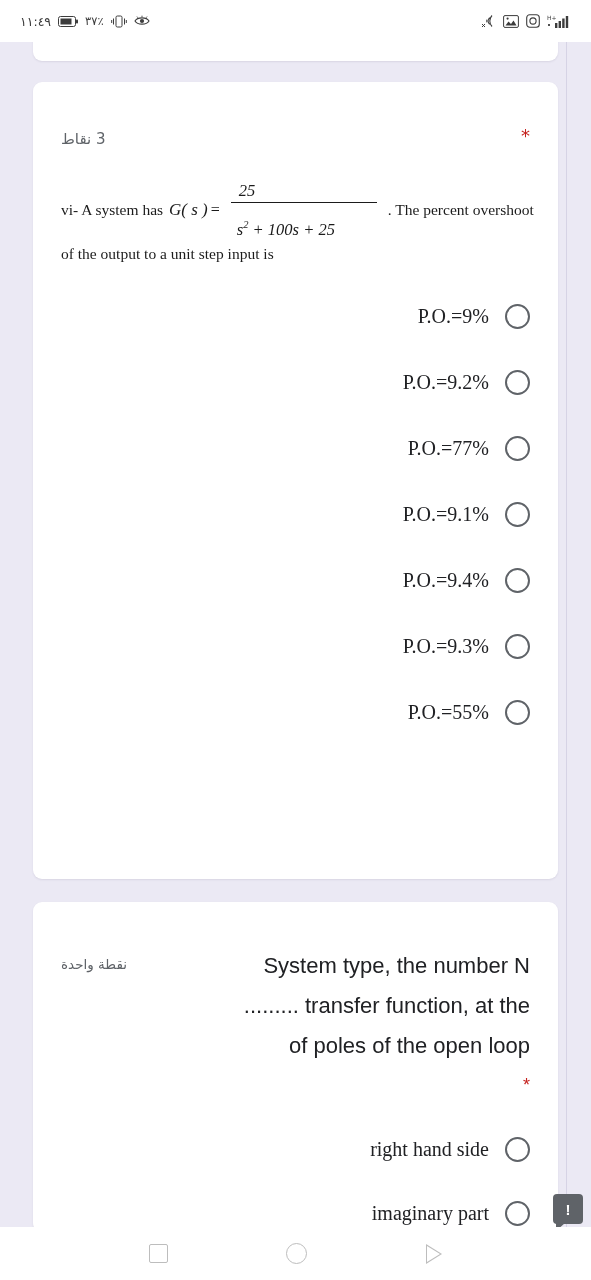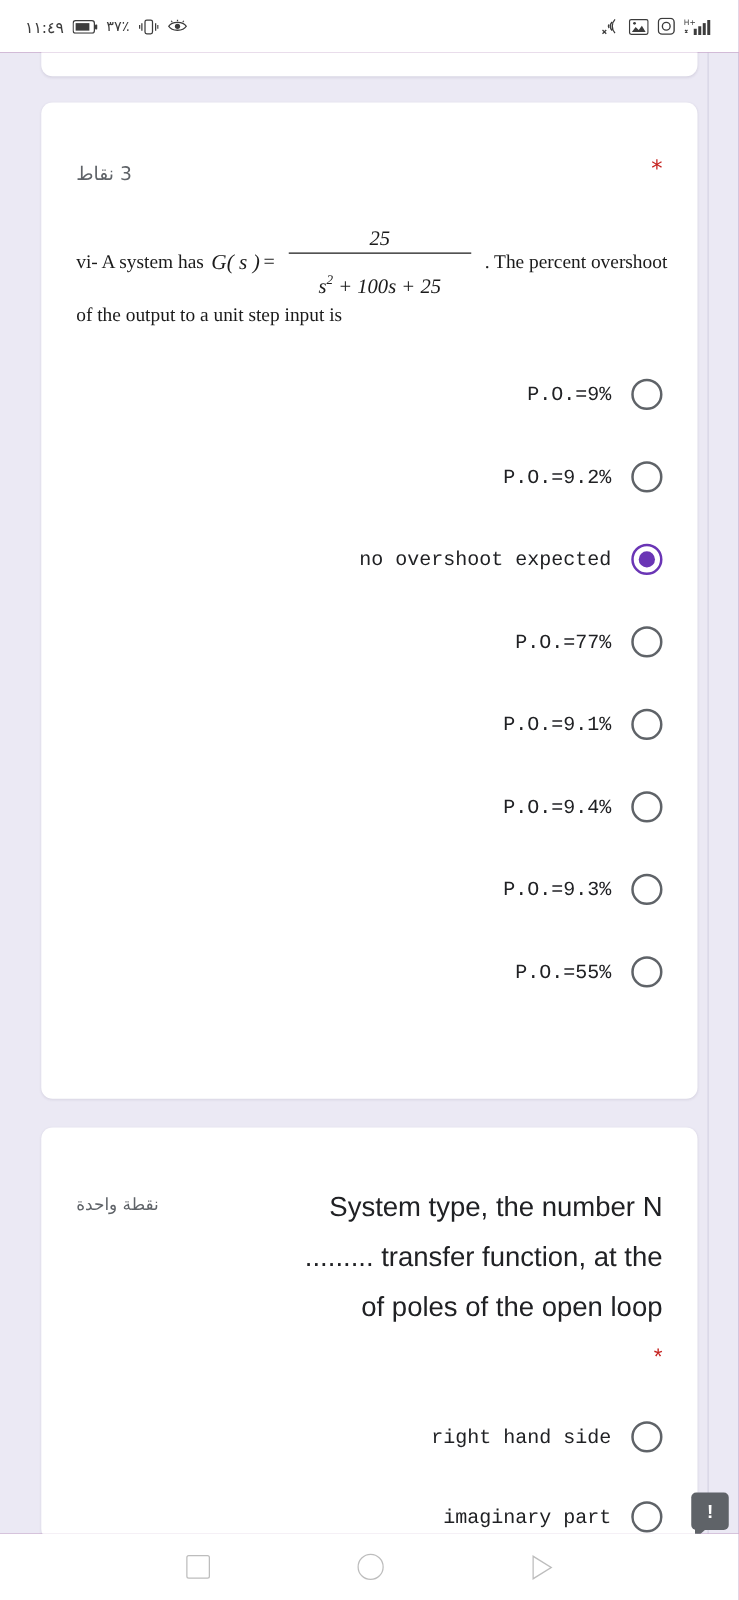--- a/index.html
+++ b/index.html
@@ -129,21 +129,20 @@
   .math-gs {
     font-style: italic;
     font-size: 17px;
     font-family: "Liberation Serif", serif;
     margin-right: 3px;
   }
   .math-eq { font-size: 16px; margin-right: 7px; }
   .frac {
     display: inline-flex;
     flex-direction: column;
-    align-items: center;
     vertical-align: middle;
     font-style: italic;
     font-family: "Liberation Serif", serif;
     margin: 0 4px;
   }
   .frac-num {
     font-size: 16.5px;
     padding: 0 8px 1px 8px;
   }
   .frac-bar {
@@ -172,23 +171,23 @@
   }
   .option-row {
     display: flex;
     align-items: center;
     justify-content: flex-start;
     height: 47px;
     margin-bottom: 19px;
     gap: 16px;
   }
   .option-label {
-    font-size: 16px;
+    font-size: 20px;
     color: #202124;
-    font-family: Liberation Mono, monospace;
+    font-family: Liberation Serif, serif;
     direction: ltr;
     white-space: nowrap;
   }
   .radio {
     flex: 0 0 auto;
     width: 25px;
     height: 25px;
     border-radius: 50%;
     border: 2.4px solid #5f6368;
     box-sizing: border-box;
@@ -423,24 +422,20 @@
         <div class="option-row">
           <span class="radio"></span>
           <span class="option-label">P.O.=9%</span>
         </div>
 
         <div class="option-row">
           <span class="radio"></span>
           <span class="option-label">P.O.=9.2%</span>
         </div>
 
-        <div class="option-row">
-          <span class="radio checked"></span>
-          <span class="option-label">no overshoot expected</span>
-        </div>
 
         <div class="option-row">
           <span class="radio"></span>
           <span class="option-label">P.O.=77%</span>
         </div>
 
         <div class="option-row">
           <span class="radio"></span>
           <span class="option-label">P.O.=9.1%</span>
         </div>

